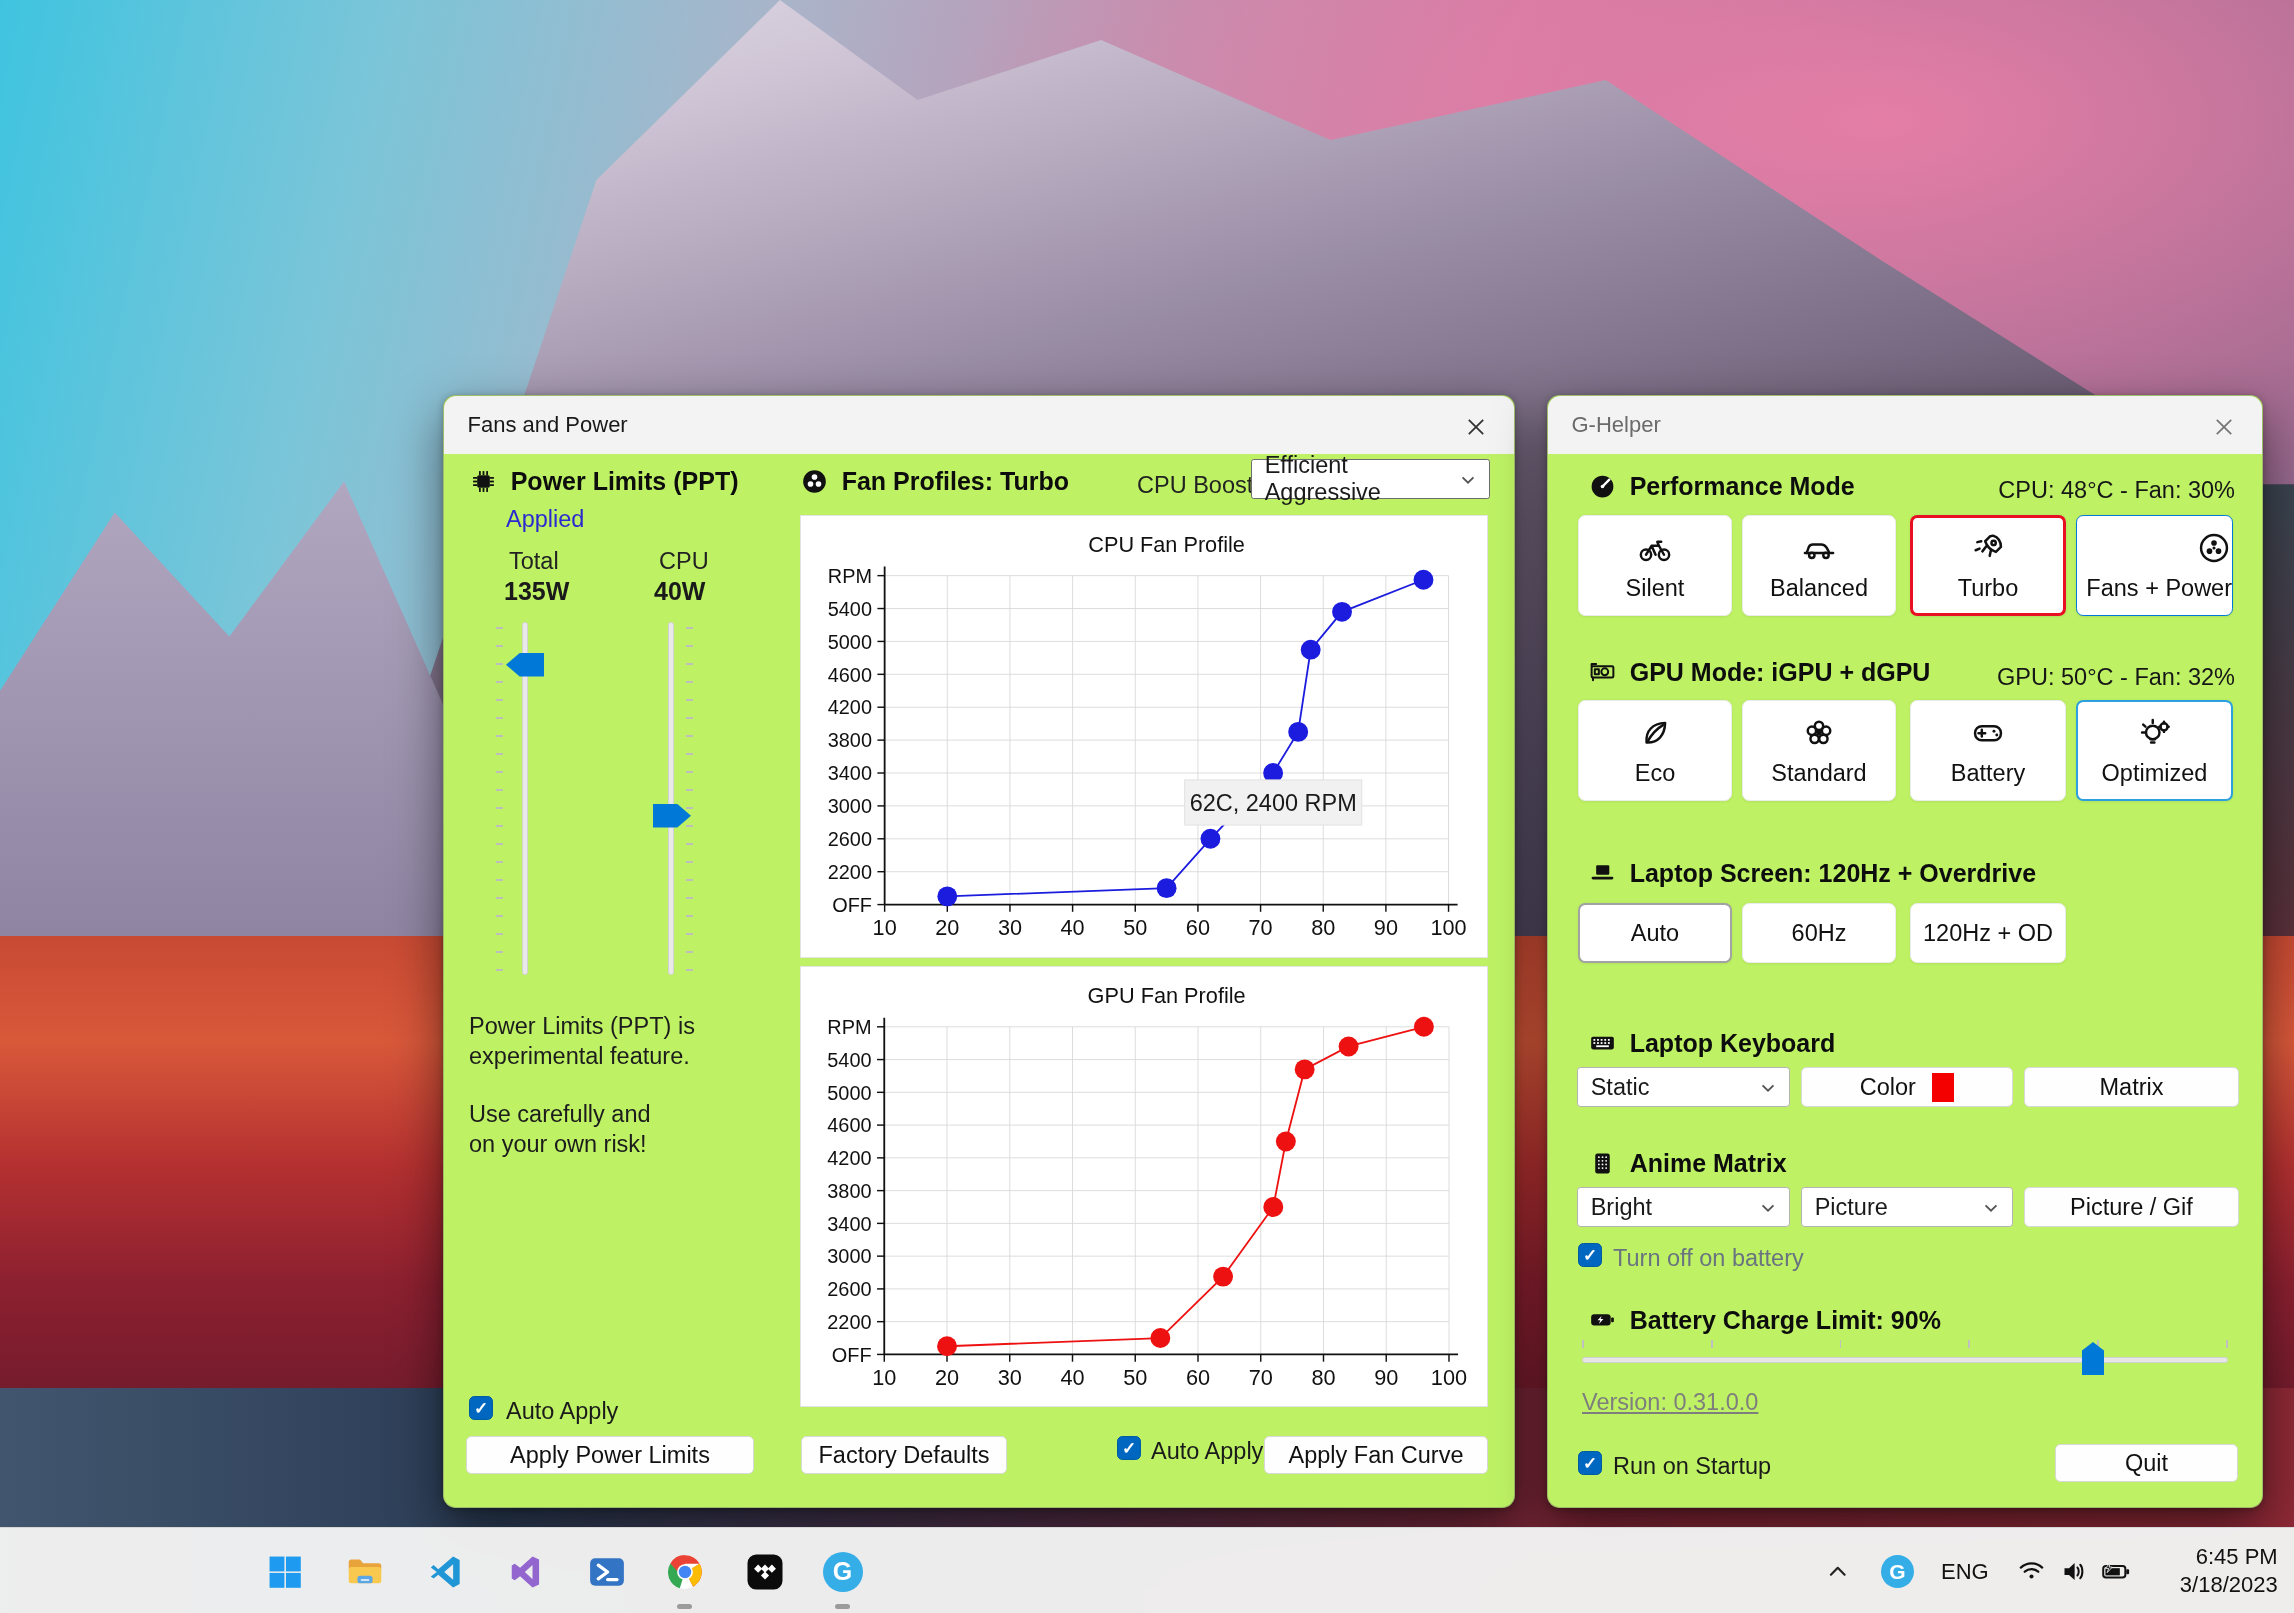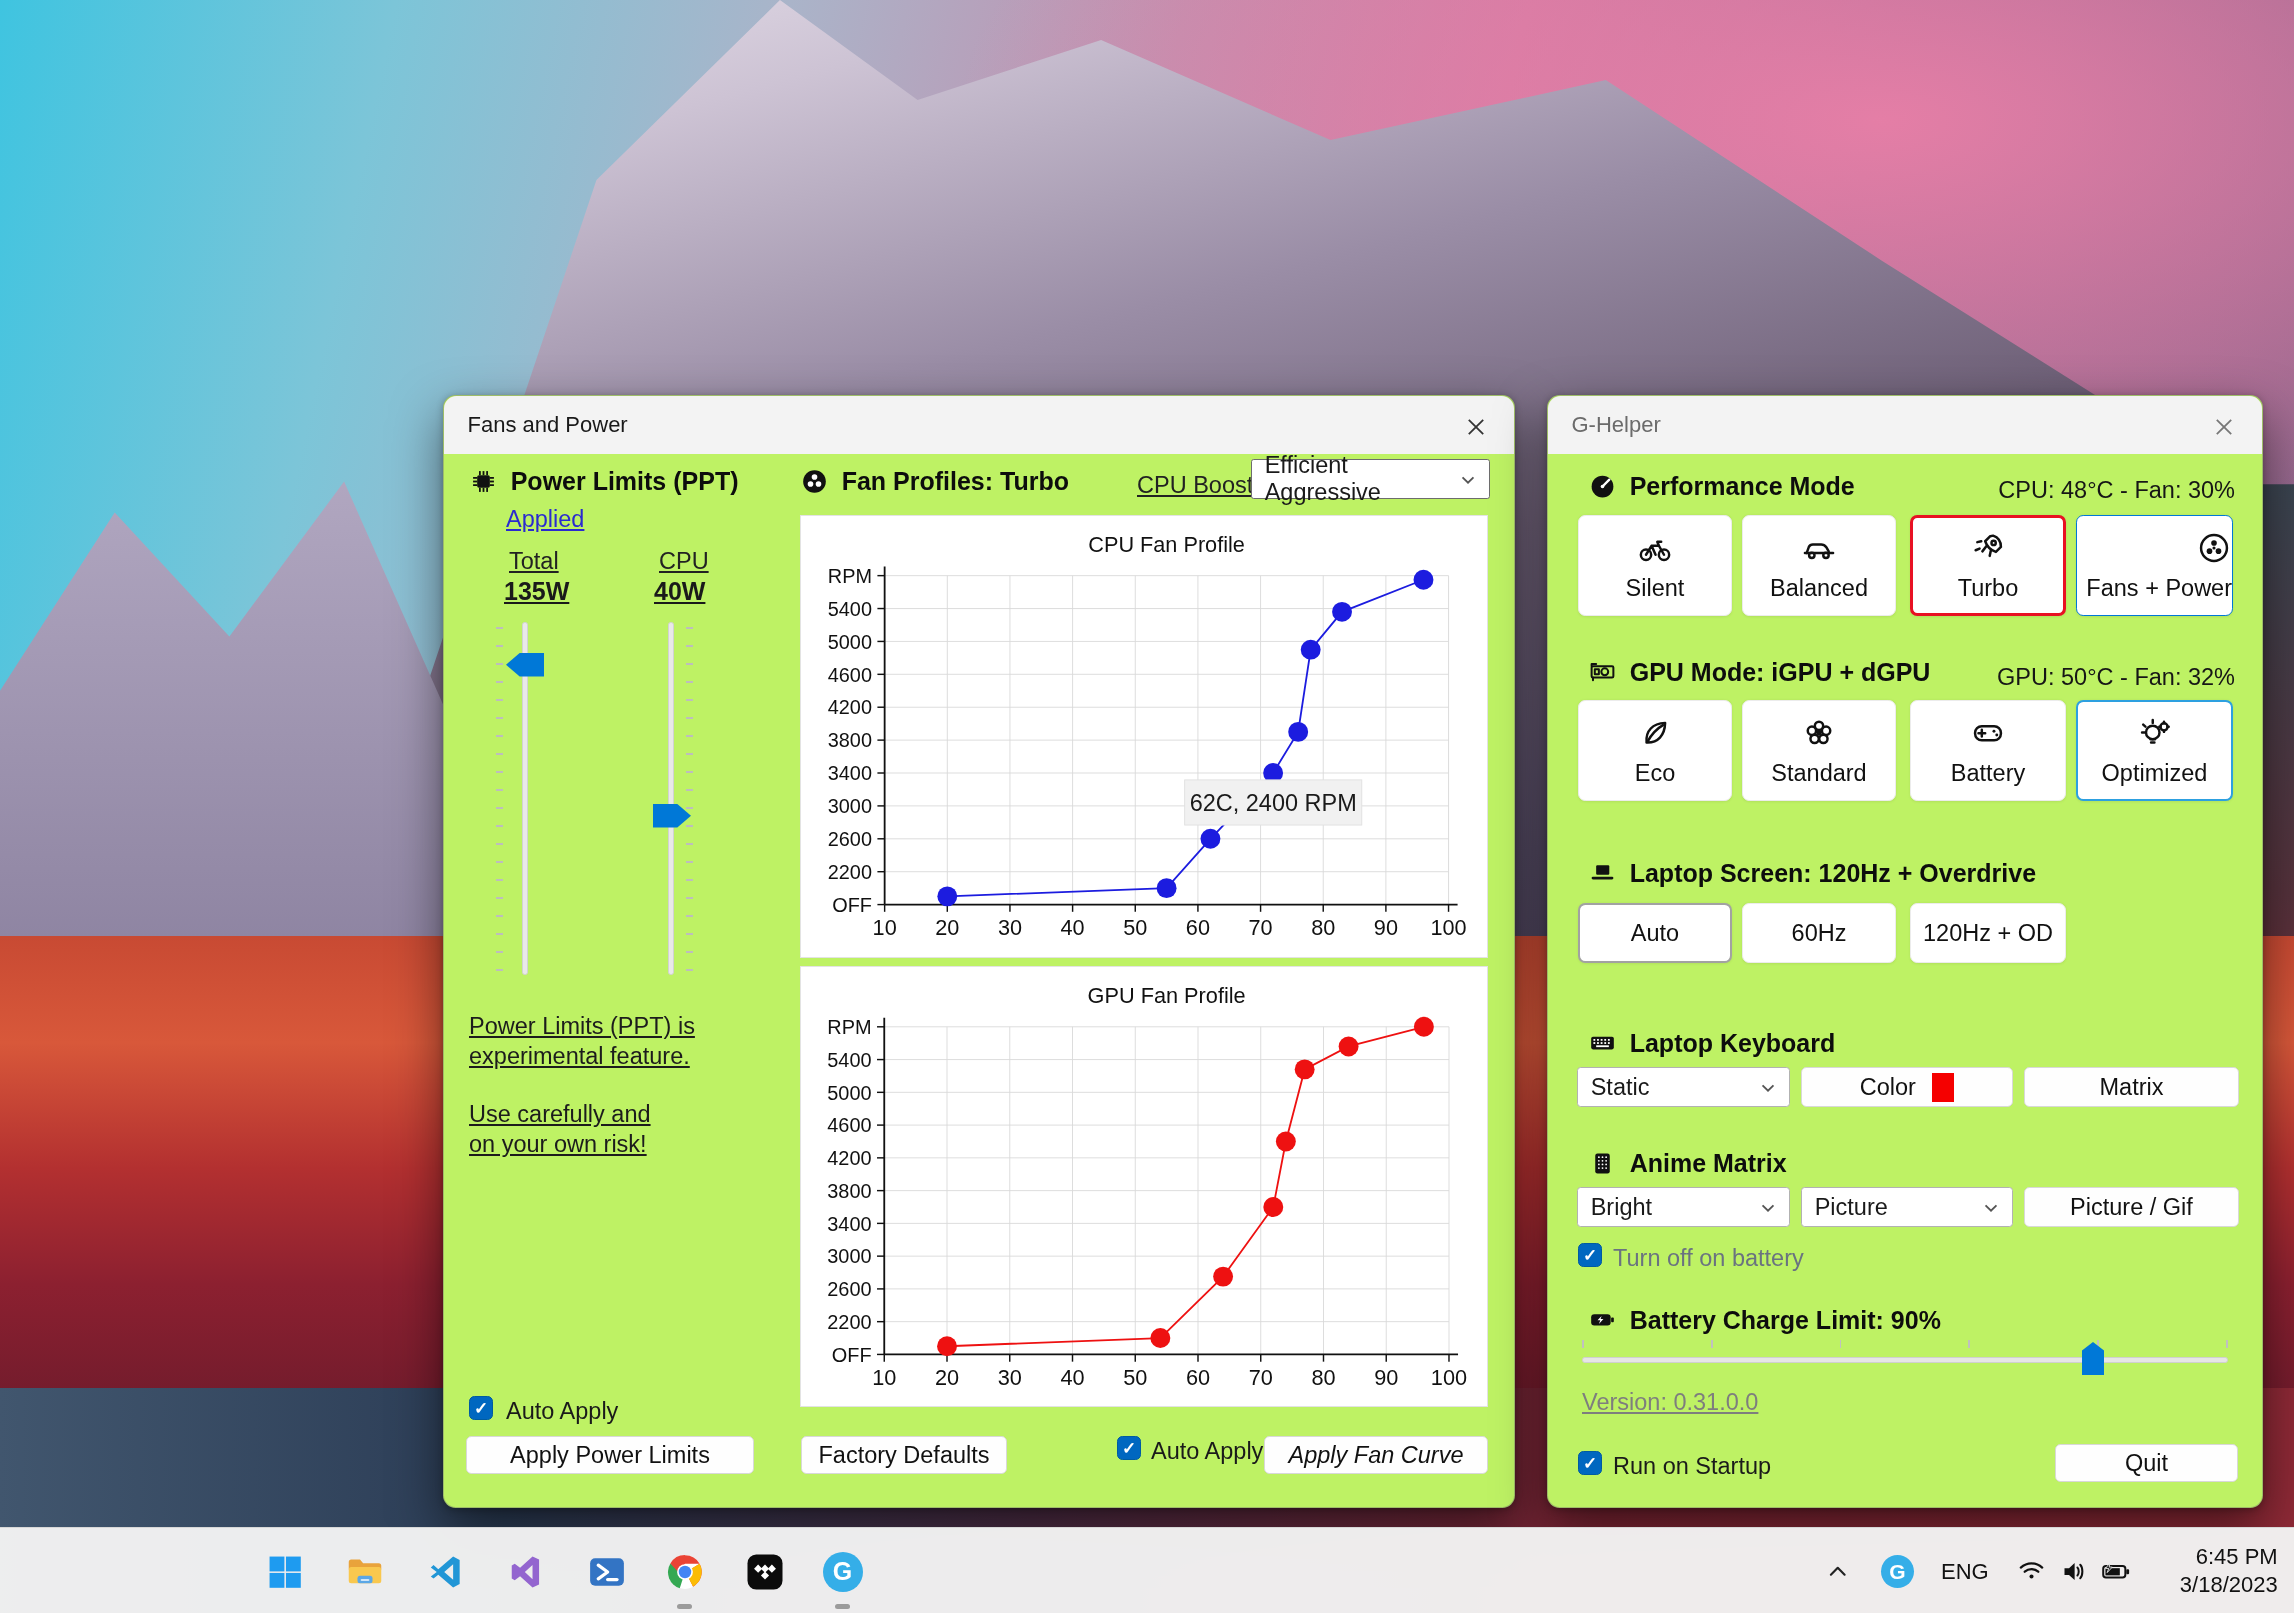--- a/index.html
+++ b/index.html
@@ -1,19 +1,19 @@
 <!DOCTYPE html>
 <html style="font-size:14.5px"><head>
 <meta charset="utf-8">
 <style>
   * { margin:0; padding:0; box-sizing:border-box; }
   html,body { width:2294px; height:1614px; }
   body { font-family:"Liberation Sans", sans-serif; color:#1a1a1a; overflow:hidden; }
   #root { position:relative; width:2294px; height:1614px; overflow:hidden; background:#222; }
-  .abs { position:absolute;text-decoration:underline; }
+  .abs { position:absolute; }
 
   
   .wp { position:absolute; }
   .wp-sky { inset:0; background:linear-gradient(102deg,#3fc4e0 0%,#7cc5d8 15%,#aab4c9 30%,#c28fae 45%,#cd7aa2 58%,#a96e96 72%,#8a6488 100%); }
   .wp-cloud { top:0; right:0; width:60%; height:34%; background:radial-gradient(ellipse at 70% 22%, rgba(235,128,168,.9), rgba(235,128,168,0) 68%); }
   .wp-peak { top:0; left:0; width:100%; height:62%;
     clip-path:polygon(14% 100%,26% 18%,34% 0%,40% 10%,48% 4%,58% 14%,70% 8%,82% 26%,100% 52%,100% 100%);
     background:linear-gradient(165deg,#f0ebf3 0%,#cdc3d4 18%,#9a8da6 38%,#6e6077 58%,#544a63 78%,#433a52 100%); }
   .wp-ridge { top:26%; left:0; width:50%; height:48%;
     clip-path:polygon(0 35%,10% 12%,20% 28%,30% 8%,42% 48%,42% 100%,0 100%);
@@ -393,21 +393,21 @@
           <circle cx="521.8666666666667" cy="265.1" r="11" fill="#ee1111"></circle>
           <circle cx="535.7333333333333" cy="192.7" r="11" fill="#ee1111"></circle>
           <circle cx="556.5333333333333" cy="113.06" r="11" fill="#ee1111"></circle>
           <circle cx="605.0666666666666" cy="87.72000000000003" r="11" fill="#ee1111"></circle>
           <circle cx="688.2666666666667" cy="66" r="11" fill="#ee1111"></circle>
         </svg></div>
 
     <button class="win-btn" style="left:357px;top:1040px;width:206px;height:38px;">Factory Defaults</button>
     <span class="chk" style="left:673px;top:1040px;"></span>
     <span class="chklbl" style="left:707px;top:1042px;">Auto Apply</span>
-    <button class="win-btn" style="left:820px;top:1040px;width:224px;height:38px;font-style:italic;">Apply Fan Curve</button>
+    <button class="win-btn" style="left:820px;top:1040px;width:224px;height:38px;">Apply Fan Curve</button>
   </section>
 
   <section class="window" style="left:1547px;top:395px;width:716px;height:1113px;">
     <div class="titlebar inactive">
       <span class="wtitle">G-Helper</span>
       <button class="closebtn">
         <svg viewBox="0 0 40 40">
             <line x1="12" y1="12" x2="28" y2="28"></line>
             <line x1="28" y1="12" x2="12" y2="28"></line>
           </svg>

